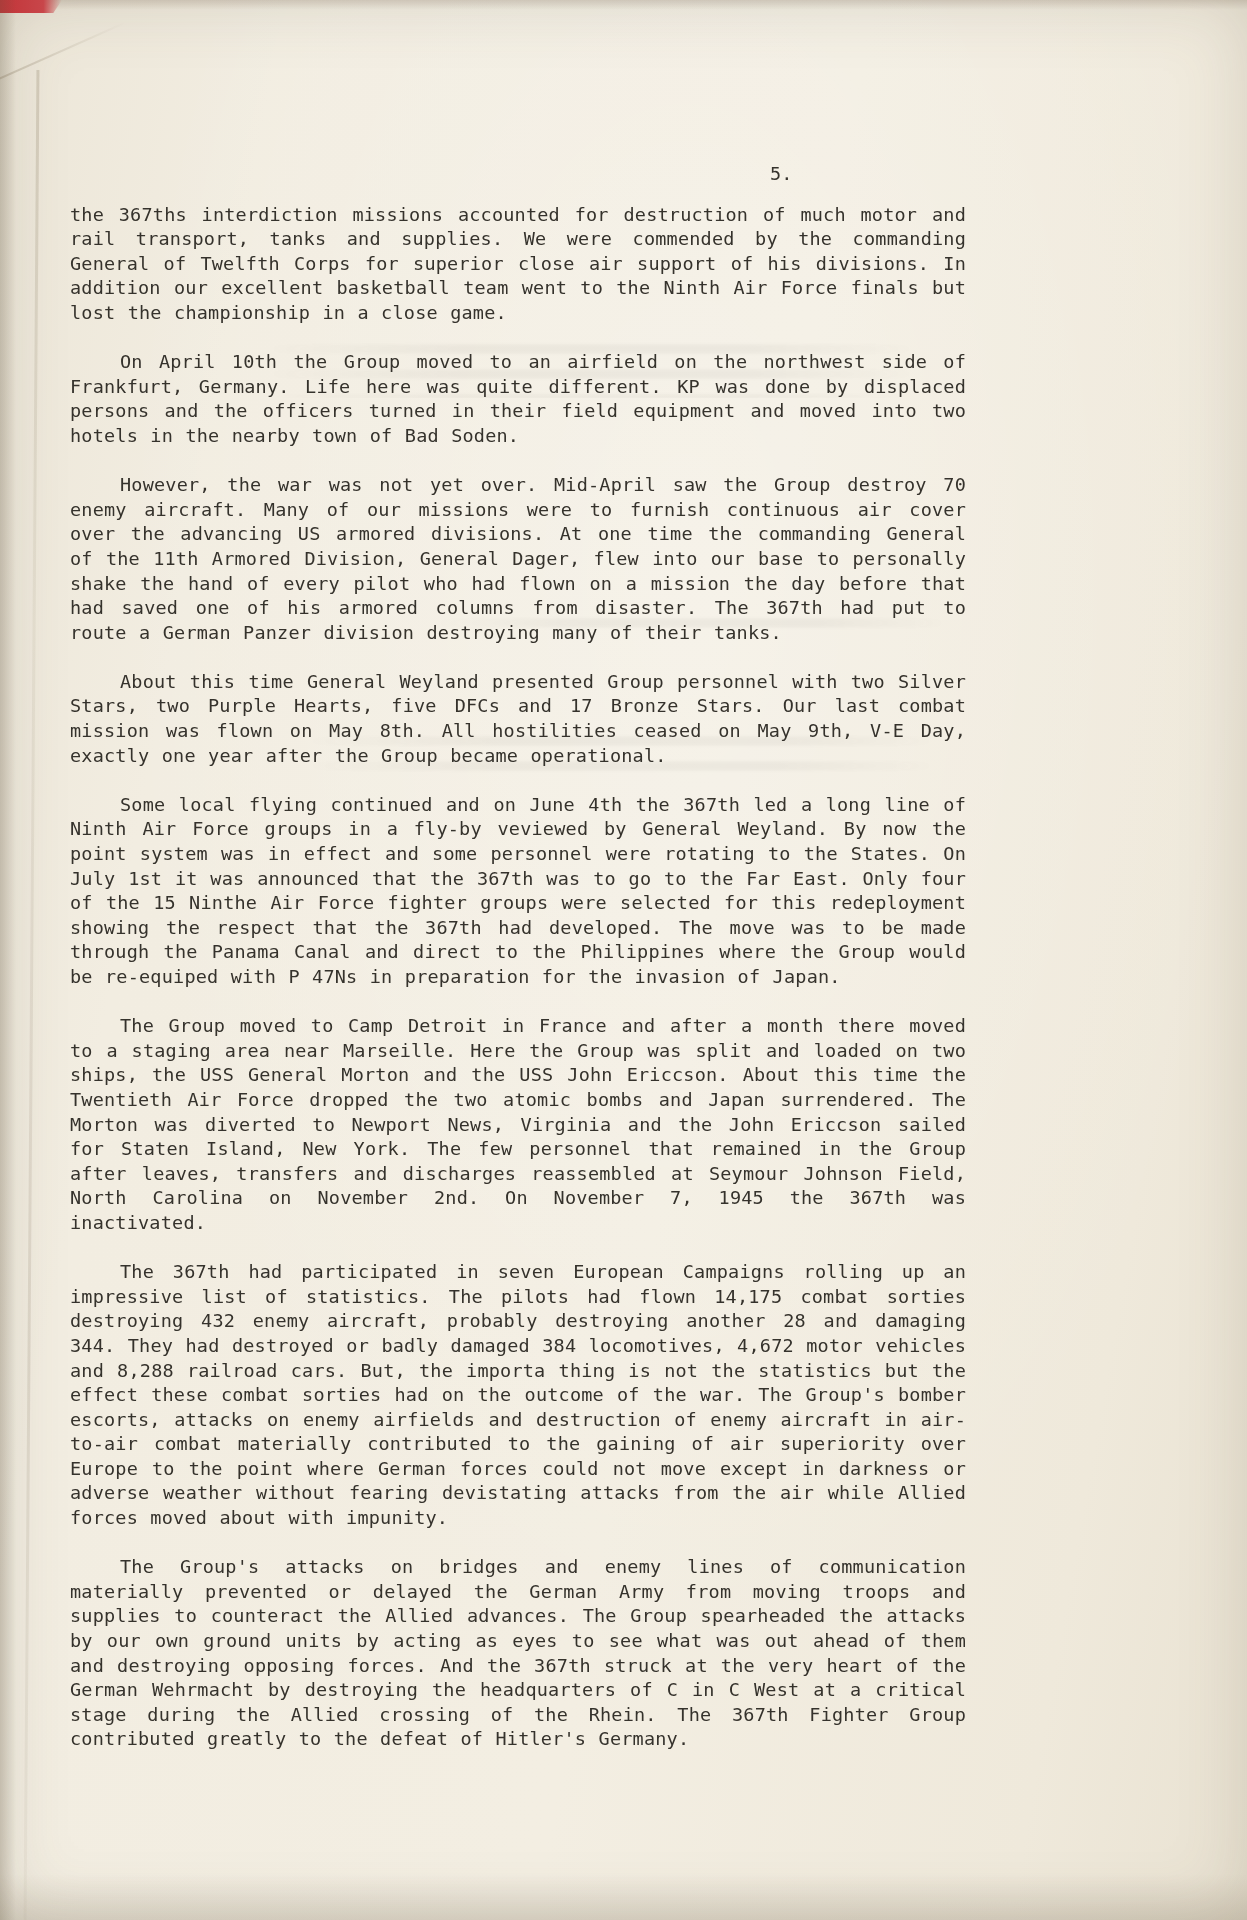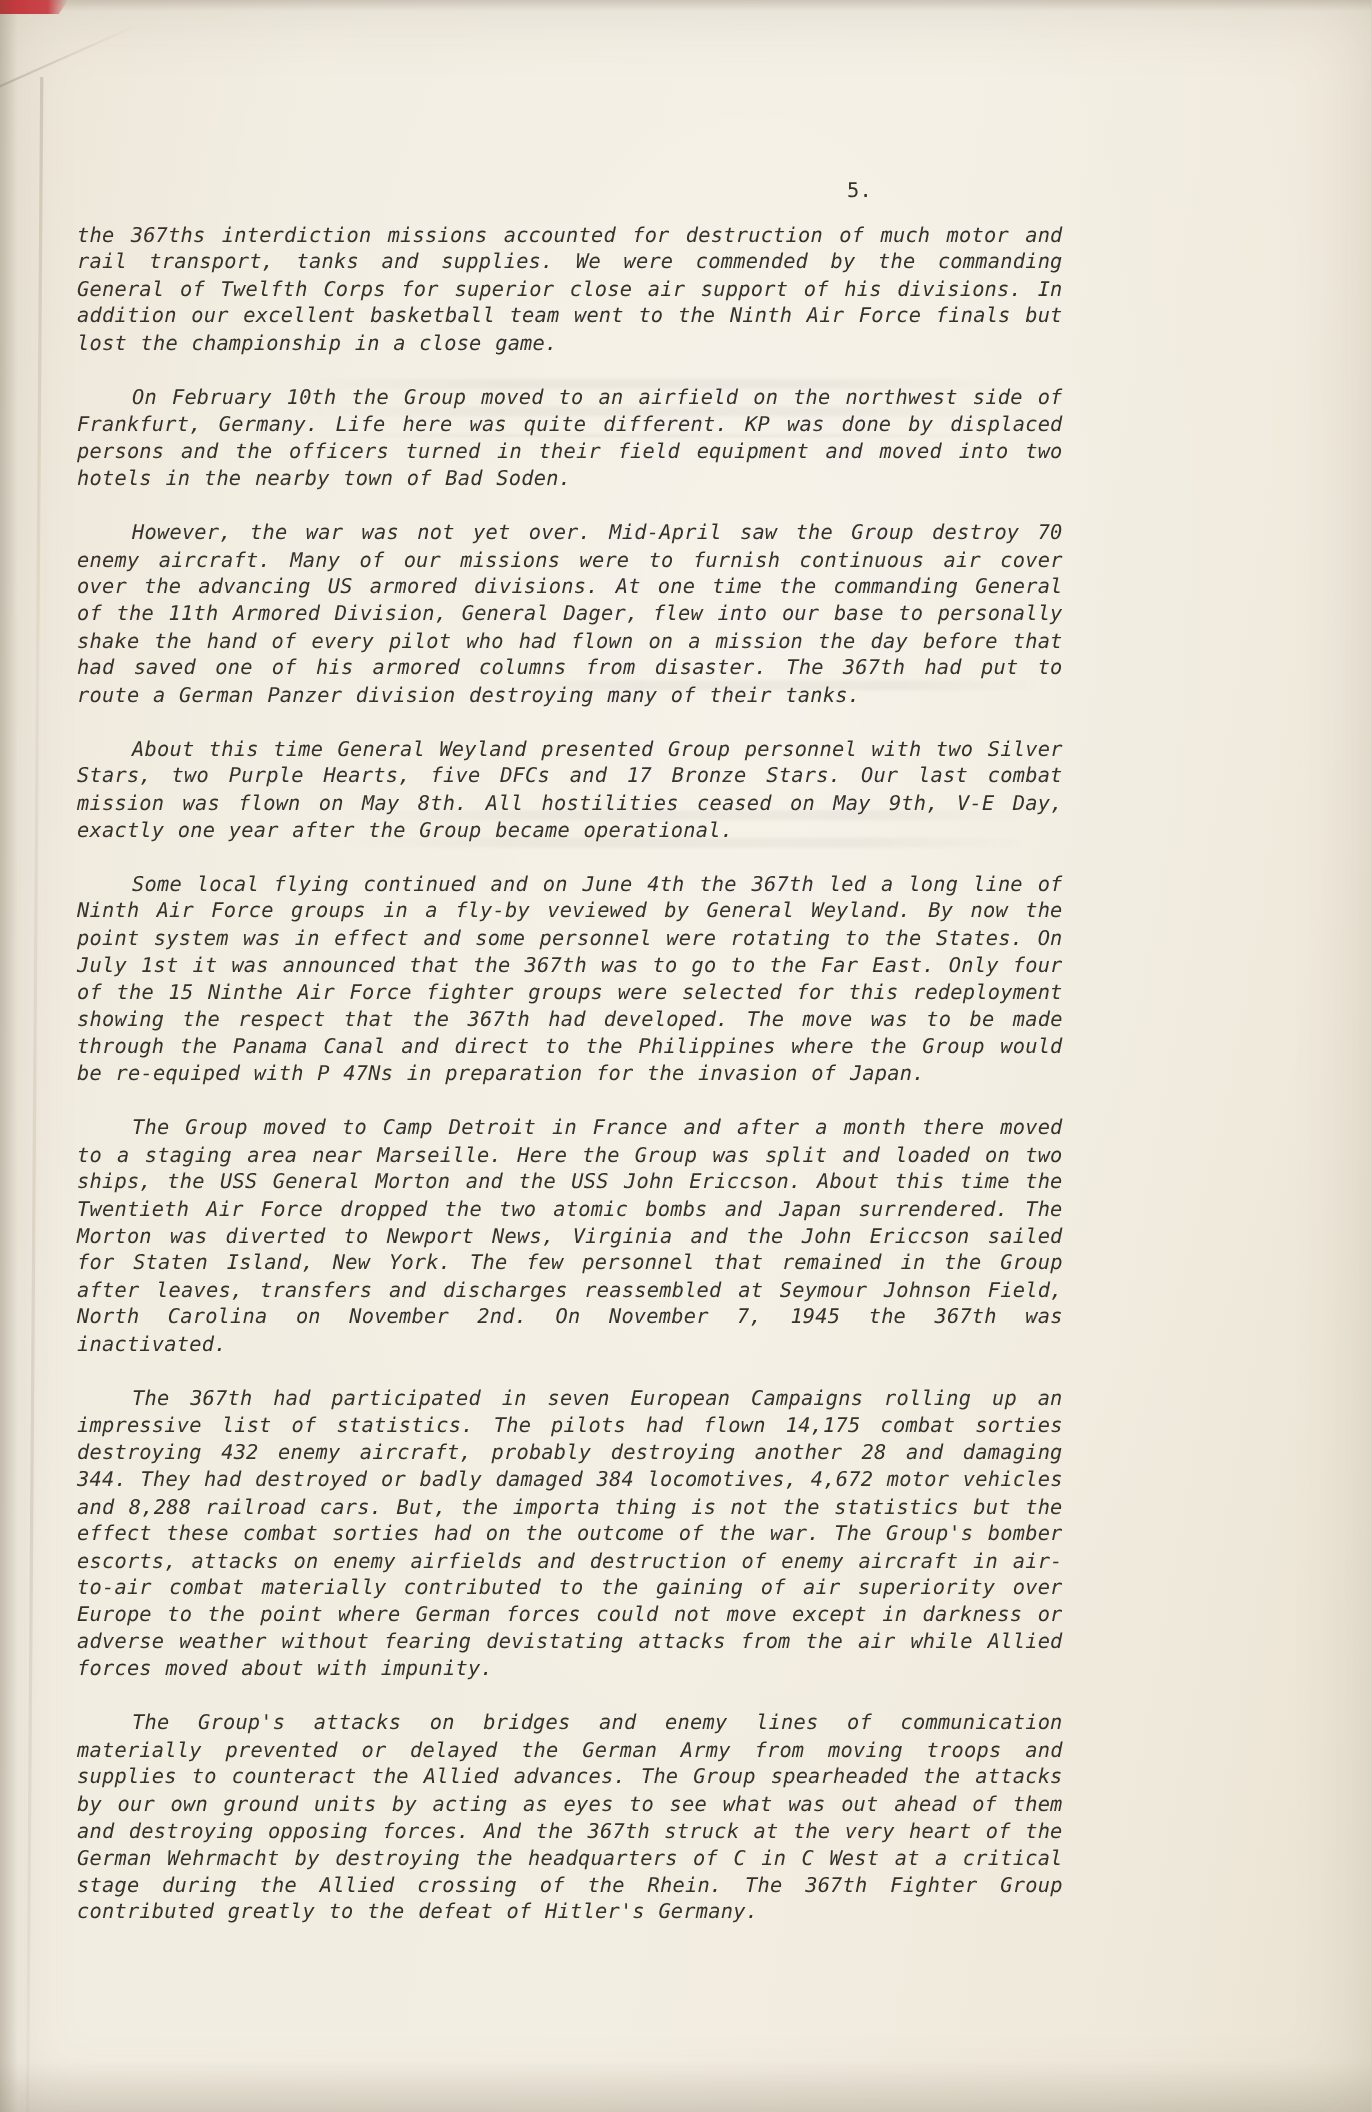--- a/index.html
+++ b/index.html
@@ -90,21 +90,20 @@
   }
   .page-number {
     padding-left: 700px;
     margin: 0 0 16px 0;
   }
   .para {
     margin: 24.6px 0 0 0;
     text-align: justify;
     text-align-last: left;
     word-spacing: 1px;
-    font-style: italic;
   }
   .para.first {
     margin-top: 0;
     text-indent: 0;
   }
   .para.indent {
     text-indent: 50px;
   }
 </style>
 </head>
@@ -120,21 +119,21 @@
   <div class="bottom-shade"></div>
 
   <div class="bleed bleed-1"></div>
   <div class="bleed bleed-2"></div>
   <div class="bleed bleed-3"></div>
 
   <div class="text-block">
     <div class="page-number">5.</div>
 
     <p class="para first">the 367ths interdiction missions accounted for destruction of much motor and rail transport, tanks and supplies.  We were commended by the commanding General of Twelfth Corps for superior close air support of his divisions.  In addition our excellent basketball team went to the Ninth Air Force finals but lost the championship in a close game.</p>
-    <p class="para indent">On February 10th the Group moved to an airfield on the northwest side of Frankfurt, Germany.  Life here was quite different.  KP was done by displaced persons and the officers turned in their field equipment and moved into two hotels in the nearby town of Bad Soden.</p>
+    <p class="para indent">On April 10th the Group moved to an airfield on the northwest side of Frankfurt, Germany.  Life here was quite different.  KP was done by displaced persons and the officers turned in their field equipment and moved into two hotels in the nearby town of Bad Soden.</p>
     <p class="para indent">However, the war was not yet over.  Mid-April saw the Group destroy 70 enemy aircraft.  Many of our missions were to furnish continuous air cover over the advancing US armored divisions.  At one time the commanding General of the 11th Armored Division, General Dager, flew into our base to personally shake the hand of every pilot who had flown on a mission the day before that had saved one of his armored columns from disaster. The 367th had put to route a German Panzer division destroying many of their tanks.</p>
     <p class="para indent">About this time General Weyland presented Group personnel with two Silver Stars, two Purple Hearts, five DFCs and 17 Bronze Stars.  Our last combat mission was flown on May 8th.  All hostilities ceased on May 9th, V-E Day, exactly one year after the Group became operational.</p>
     <p class="para indent">Some local flying continued and on June 4th the 367th led a long line of Ninth Air Force groups in a fly-by veviewed by General Weyland.  By now the point system was in effect and some personnel were rotating to the States.  On July 1st it was announced that the 367th was to go to the Far East.  Only four of the 15 Ninthe Air Force fighter groups were selected for this redeployment showing the respect that the 367th had developed.  The move was to be made through the Panama Canal and direct to the Philippines where the Group would be re-equiped with P 47Ns in preparation for the invasion of Japan.</p>
     <p class="para indent">The Group moved to Camp Detroit in France and after a month there moved to a staging area near Marseille.  Here the Group was split and loaded on two ships, the USS General Morton and the USS John Ericcson.  About this time the Twentieth Air Force dropped the two atomic bombs and Japan surrendered.  The Morton was diverted to Newport News, Virginia and the John Ericcson sailed for Staten Island, New York.  The few personnel that remained in the Group after leaves, transfers and discharges reassembled at Seymour Johnson Field, North Carolina on November 2nd.  On November 7, 1945 the 367th was inactivated.</p>
     <p class="para indent">The 367th had participated in seven European Campaigns rolling up an impressive list of statistics.  The pilots had flown 14,175 combat sorties destroying 432 enemy aircraft, probably destroying another 28 and damaging 344.  They had destroyed or badly damaged 384 locomotives, 4,672 motor vehicles and 8,288 railroad cars.  But, the importa thing is not the statistics but the effect these combat sorties had on the outcome of the war.  The Group's bomber escorts, attacks on enemy airfields and destruction of enemy aircraft in air-to-air combat materially contributed to the gaining of air superiority over Europe to the point where German forces could not move except in darkness or adverse weather without fearing devistating attacks from the air while Allied forces moved about with impunity.</p>
     <p class="para indent">The Group's attacks on bridges and enemy lines of communication materially prevented or delayed the German Army from moving troops and supplies to counteract the Allied advances.  The Group spearheaded the attacks by our own ground units by acting as eyes to see what was out ahead of them and destroying opposing forces.  And the 367th struck at the very heart of the German Wehrmacht by destroying the headquarters of C in C West at a critical stage during the Allied crossing of the Rhein.  The 367th Fighter Group contributed greatly to the defeat of Hitler's Germany.</p>
   </div>
 
 </div>
 

